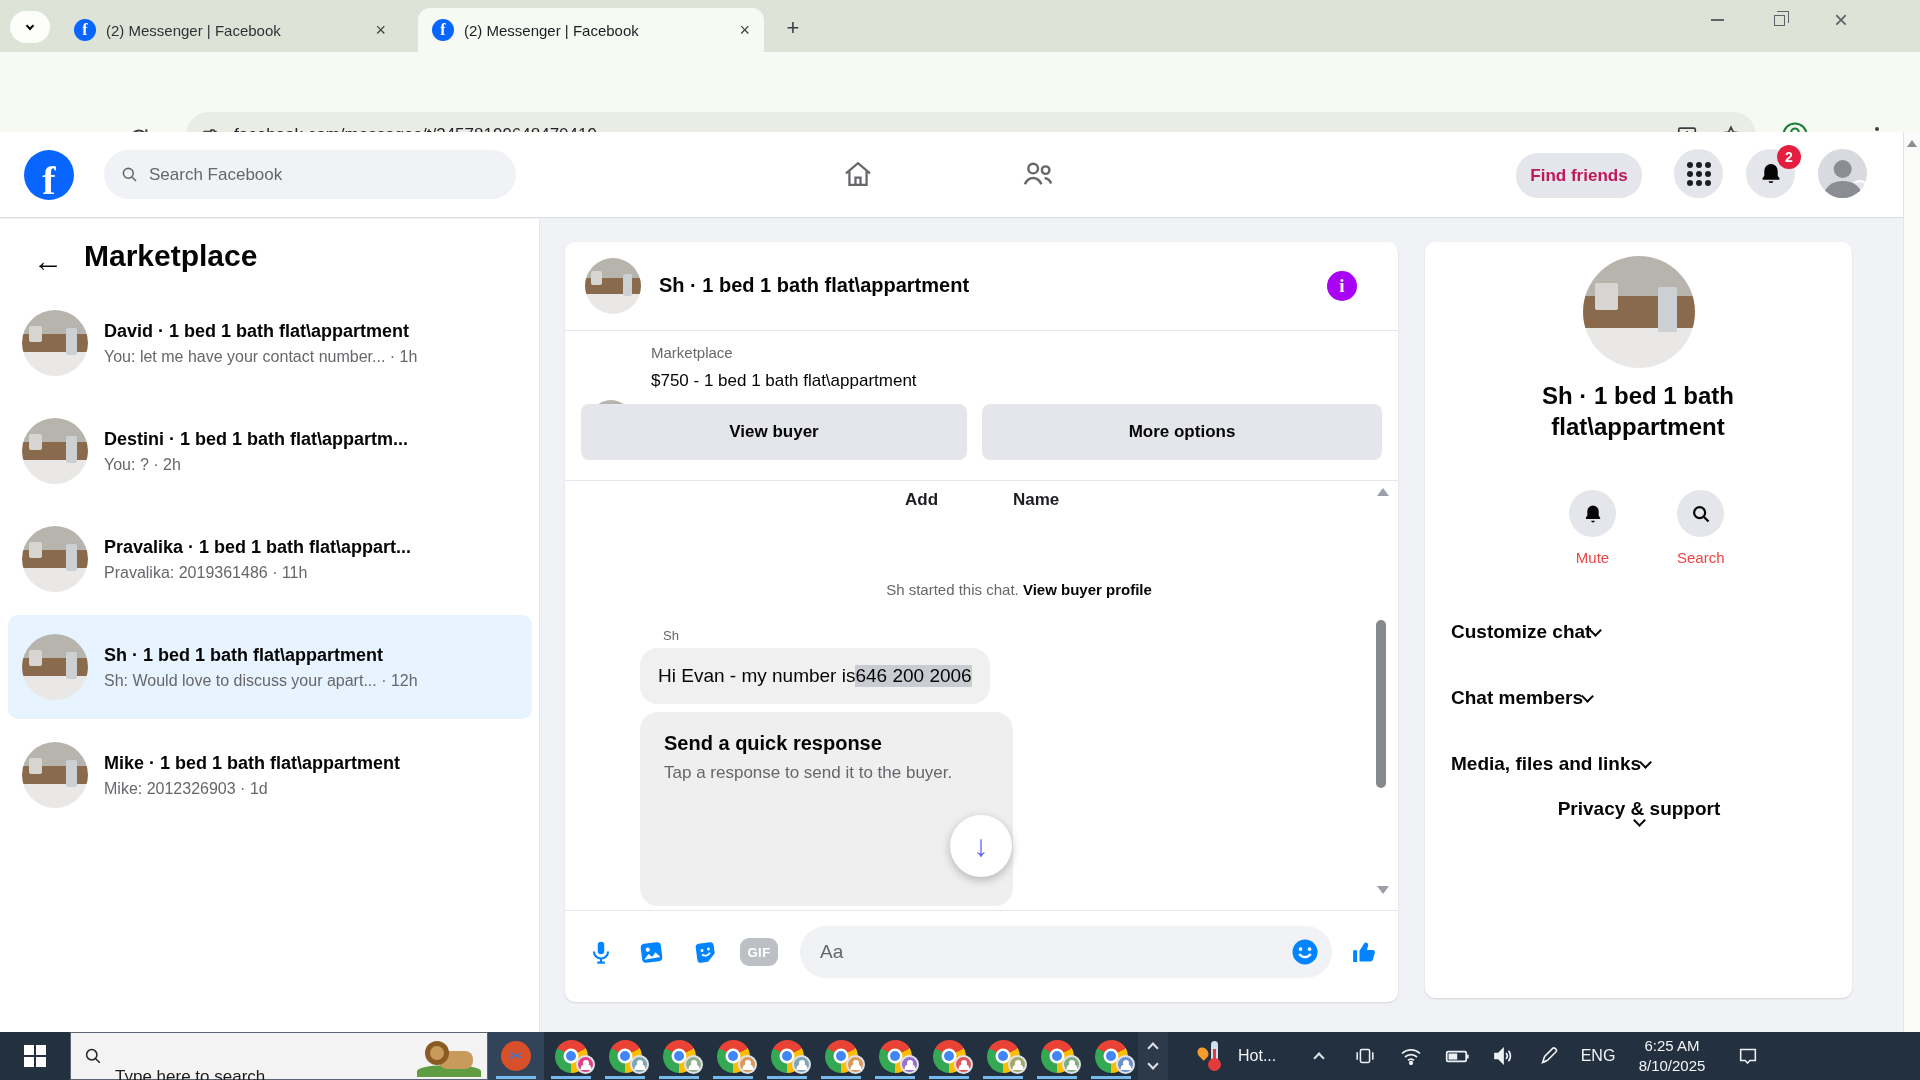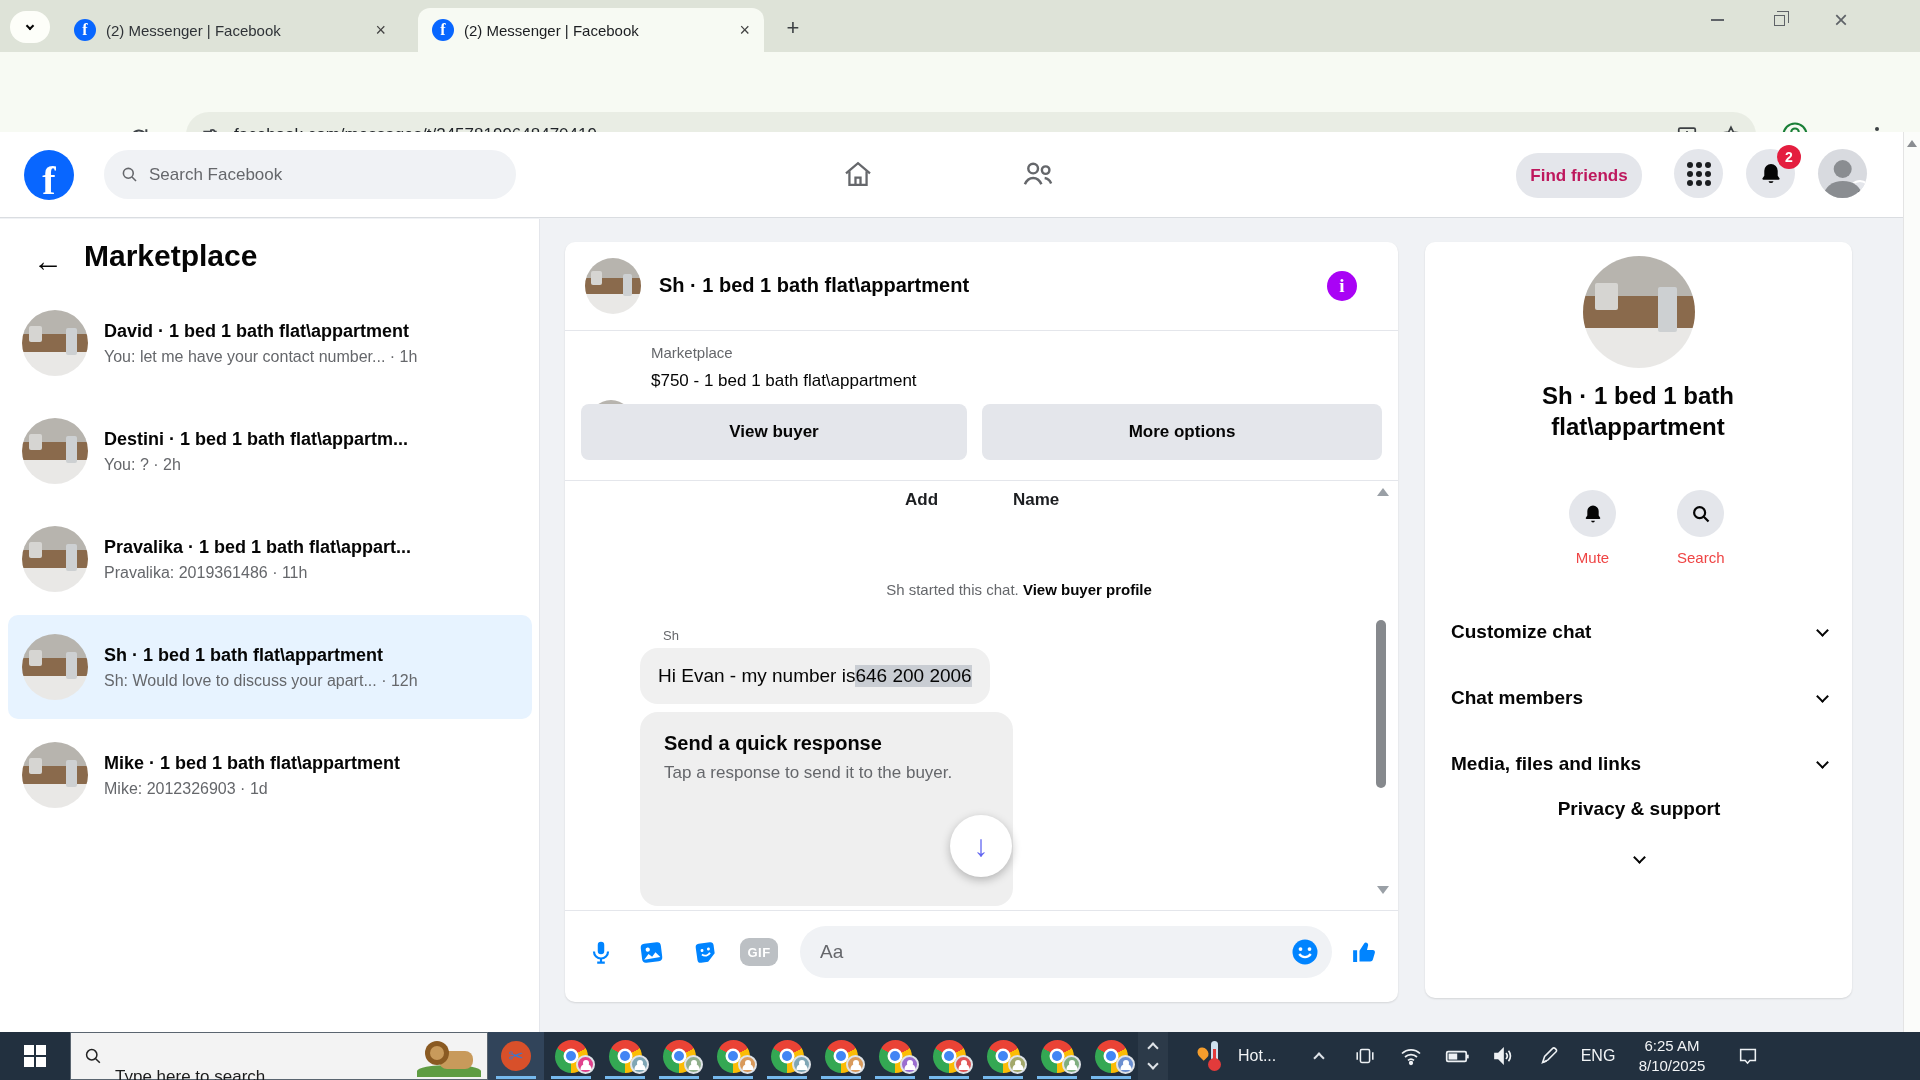--- a/index.html
+++ b/index.html
@@ -88,21 +88,21 @@
   .chat-sb-tri { width:0; height:0; border-left:6px solid transparent; border-right:6px solid transparent; }
   .composer-icon { width:36px; height:36px; color:#0084ff; display:flex; align-items:center; justify-content:center; }
   .gif-chip { width:38px; height:28px; background:#bcc0c4; border-radius:9px; color:#fff; font-size:13px; font-weight:bold; display:flex; align-items:center; justify-content:center; letter-spacing:0.5px; }
   .composer-input { background:#f0f2f5; border:none; outline:none; border-radius:26px; height:52px; font-size:19px; color:#050505; padding:0 56px 0 20px; font-family:"Liberation Sans",sans-serif; }
   .composer-input::placeholder { color:#65676b; }
 
   
   .rp-title { font-size:24px; font-weight:bold; color:#050505; text-align:center; line-height:1.3; }
   .rp-circle { width:47px; height:47px; border-radius:50%; background:#e4e6eb; color:#050505; display:flex; align-items:center; justify-content:center; }
   .rp-circle-label { font-size:15px; color:#ef4444; text-align:center; margin-top:12px; }
-  .acc-row { position:absolute; left:14px; width:400px; height:64px; display:flex; align-items:center; justify-content:space-between; padding:0 12px 0 12px; border-radius:8px; }
+  .acc-row { position:absolute; left:14px; width:400px; height:64px; display:flex; align-items:center; padding:0 12px 0 12px; border-radius:8px; }
   .acc-label { font-size:19px; font-weight:bold; color:#050505; }
 
   
   .page-sb { left:1903px; top:132px; width:17px; height:916px; background:#fbfcfa; border-left:1px solid #e4e4e4; }
   .tri-up { width:0;height:0;border-left:5px solid transparent;border-right:5px solid transparent;border-bottom:7px solid #8a8d91; }
   .tri-down { width:0;height:0;border-left:5px solid transparent;border-right:5px solid transparent;border-top:7px solid #8a8d91; }
 
   
   .taskbar { left:0; top:1032px; width:1920px; height:48px; background:#22303f; z-index:5; display:flex; align-items:center; }
   .tb-slot { height:48px; display:flex; align-items:center; justify-content:center; position:relative; }

